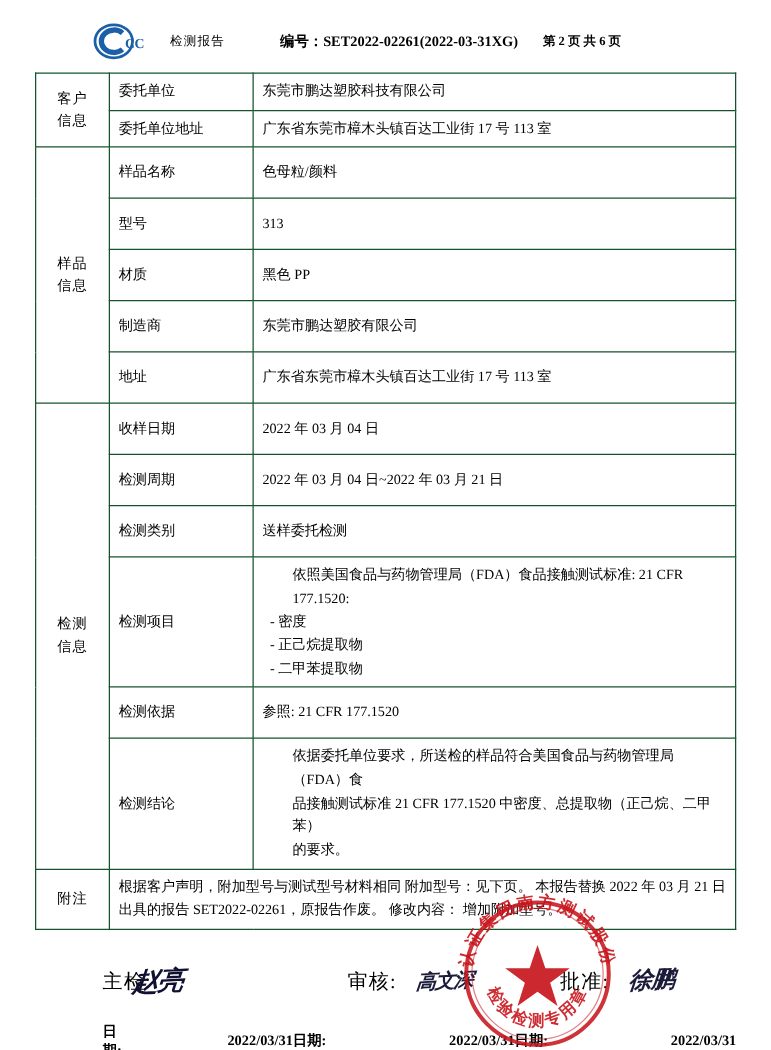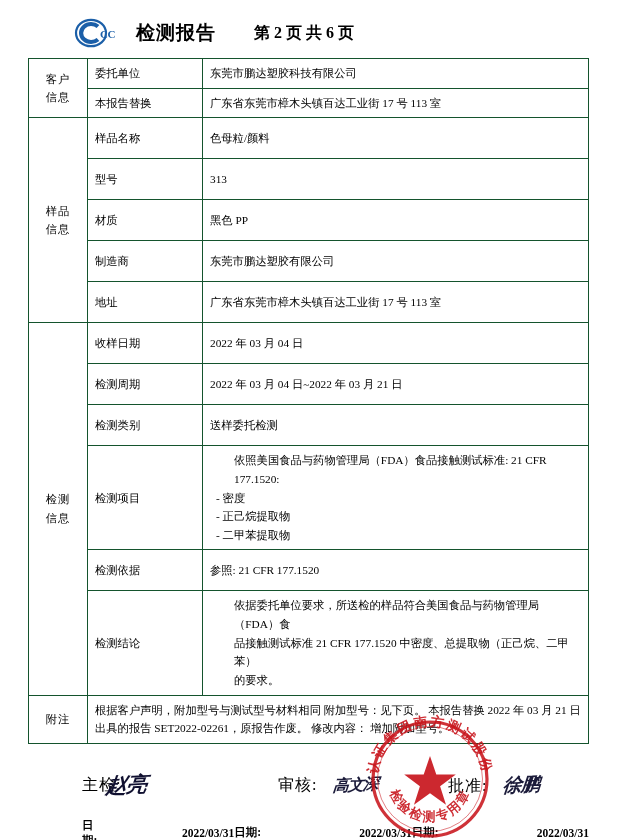--- a/index.html
+++ b/index.html
@@ -34,35 +34,35 @@
     width: 46px;
     height: 30px;
     display: flex;
     align-items: center;
     justify-content: center;
     margin-left: 46px;
     margin-right: 16px;
   }
   .logo svg { display:block; }
   .report-title {
-    font-size: 19px;
-    font-weight: bold;
+    font-size: 10px;
+    font-weight: normal;
     letter-spacing: 1px;
     white-space: nowrap;
   }
   .report-no {
     font-size: 11.5px;
     font-weight: bold;
     margin-left: 44px;
     white-space: nowrap;
   }
   .page-no {
-    font-size: 16px;
-    font-weight: bold;
-    margin-left: 38px;
+    font-size: 10px;
+    font-weight: bold;
+    margin-left: 20px;
     white-space: nowrap;
   }
 
   
   table.main {
     width: 100%;
     border-collapse: collapse;
     table-layout: fixed;
   }
   table.main td {
@@ -180,38 +180,39 @@
   <div class="header">
     <div class="logo">
       <svg width="46" height="30" viewBox="0 0 46 30">
         <ellipse cx="17" cy="15" rx="15" ry="13.2" fill="none" stroke="#1b5fa8" stroke-width="2.2"></ellipse>
         <path d="M24 8.5 A10 9 0 1 0 24 21.5" fill="none" stroke="#1b5fa8" stroke-width="4.2"></path>
         <text x="26" y="20" font-family="Liberation Serif, serif" font-size="11" font-weight="bold" fill="#1b5fa8">C</text>
         <text x="33.5" y="20" font-family="Liberation Serif, serif" font-size="11" font-weight="bold" fill="#1b5fa8">C</text>
       </svg>
     </div>
     <div class="report-title">检测报告</div>
+    <div class="report-no">编号：SET2022-02261(2022-03-31XG)</div>
     <div class="page-no">第 2 页  共 6 页</div>
   </div>
 
   <table class="main">
 
     <tbody>
         <tr>
       <td class="cat" rowspan="2">
         <span class="l">
               <span style="display:block">客户</span>
               <span style="display:block">信息</span>
             </span>
       </td>
       <td class="lbl">委托单位</td>
       <td class="val">东莞市鹏达塑胶科技有限公司</td>
     </tr>
     <tr>
-      <td class="lbl">本报告替换</td>
+      <td class="lbl">委托单位地址</td>
       <td class="val">广东省东莞市樟木头镇百达工业街 17 号 113 室</td>
     </tr>
 
     <tr>
       <td class="cat" rowspan="5">
         <span class="l">
               <span style="display:block">样品</span>
               <span style="display:block">信息</span>
             </span>
       </td>

